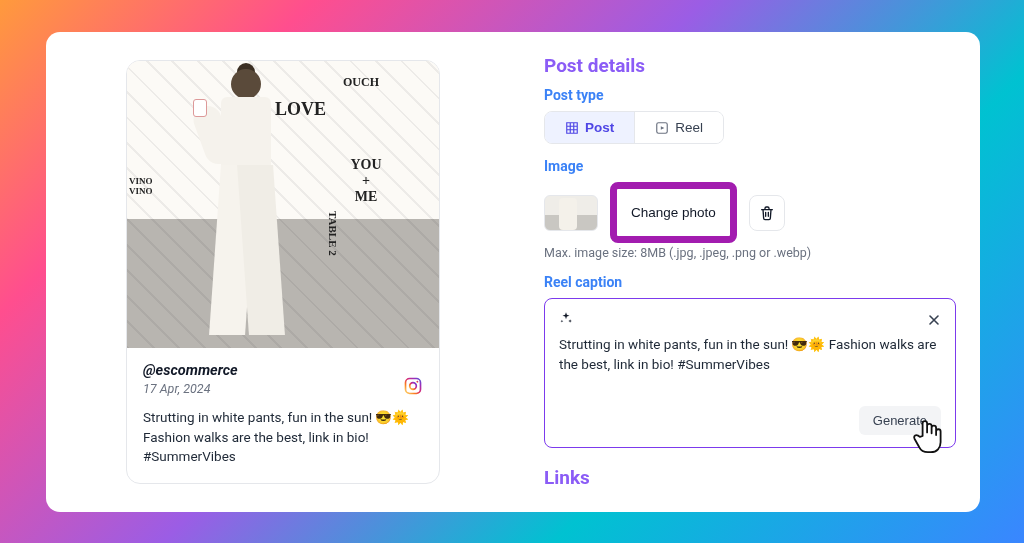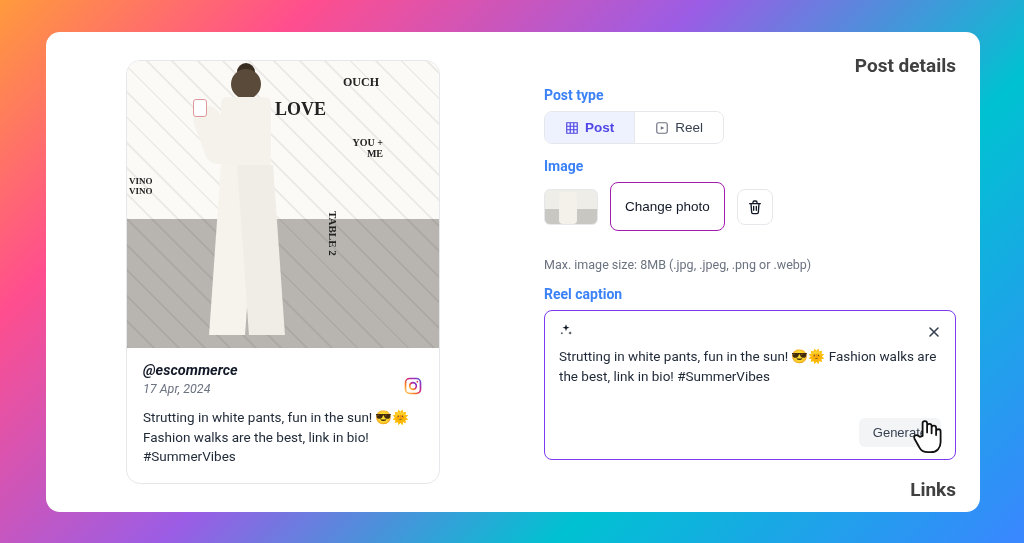--- a/index.html
+++ b/index.html
@@ -61,21 +61,21 @@
   .pantR{ position:absolute; top:96px; left:58px; width:36px; height:170px; background:#f0ede6; transform:skewX(4deg); }
   .post-meta {
     padding: 14px 16px 16px 16px;
   }
   .meta-top { display:flex; justify-content:space-between; align-items:flex-end;font-style:italic; }
   .handle { font-weight:700; font-size:14.5px; color:#111827; }
   .date   { font-size:12.5px; color:#6b7280; margin-top:2px; }
   .insta  { width:20px; height:20px; }
   .caption-preview { margin-top:12px; font-size:13.5px; line-height:1.45; color:#1f2937; }
 
-  .section-title { font-size:19px; font-weight:700; color:#404040; margin-bottom:10px;text-align:right; }
+  .section-title { font-size:19px; font-weight:700; color:#8b5cf6; margin-bottom:10px; }
   .field-label   { font-size:14px; font-weight:700; color:#3b82f6; margin-top:14px; margin-bottom:8px; }
   .first-label   { margin-top:0; }
 
   .seg {
     display:inline-flex; border:1px solid #e5e7eb; border-radius:8px; overflow:hidden;
   }
   .seg button {
     display:flex; align-items:center; gap:6px;
     border:none; background:#fff; cursor:pointer;
     font-size:13.5px; padding:8px 20px; color:#374151;text-align:right;
@@ -84,28 +84,28 @@
   .seg button + button { border-left:1px solid #e5e7eb; }
 
   .image-row { display:flex; align-items:center; gap:12px; }
   .thumb {
     width:54px; height:36px; border-radius:6px; overflow:hidden; position:relative;
     background:linear-gradient(180deg,#efede8 0%,#efede8 55%,#c9c7c2 55%,#c9c7c2 100%);
     border:1px solid #e5e7eb;
   }
   .thumb .mini { position:absolute; left:14px; top:2px; width:18px; height:32px; background:#f4f1ea; border-radius:4px; }
   .btn {
-    border:1px solid #a21caf; background:#fff; border-radius:8px;
+    border:7px solid #a21caf; background:#fff; border-radius:8px;
     padding:16px 14px; font-size:13.5px; color:#111827; cursor:pointer;
   }
   .icon-btn {
     border:1px solid #e5e7eb; background:#fff; border-radius:8px;
     width:36px; height:36px; display:flex; align-items:center; justify-content:center; cursor:pointer;
   }
-  .hint { font-size:12.5px; color:#6b7280; margin-top:26px; }
+  .hint { font-size:12.5px; color:#6b7280; margin-top:2px; }
 
   .caption-box {
     margin-top:8px; border:1.5px solid #7c3aed; border-radius:8px;
     padding:12px 14px 12px 14px; position:relative; min-height:150px;
     display:flex; flex-direction:column;
   }
   .gen-line { display:flex; align-items:center; gap:8px; font-size:13.5px; color:#111827; }
   .close-x {
     position:absolute; right:10px; top:10px; width:22px; height:22px; cursor:pointer;
     display:flex; align-items:center; justify-content:center; color:#374151;
@@ -125,21 +125,21 @@
 <body>
 
 <div class="panel">
 
   <div class="left">
     <div class="post-card">
       <div class="post-image">
         <div class="mural"></div>
         <span class="doodle" style="top:38px; left:148px; font-size:18px;">LOVE</span>
         <span class="doodle" style="top:14px; left:216px; font-size:12px;">OUCH</span>
-        <span class="doodle" style="top:76px; left:222px; font-size:10px; text-align:right; width:34px;">YOU + ME</span>
+        <span class="doodle" style="top:96px; left:222px; font-size:14px; text-align:center; width:34px;">YOU + ME</span>
         <span class="doodle" style="top:150px; left:200px; font-size:11px; writing-mode:vertical-rl;">TABLE 2</span>
         <span class="doodle" style="top:115px; left:2px; font-size:9px; width:44px;">VINO VINO</span>
         <div class="woman">
           <div class="bun"></div>
             <div class="head"></div>
           <div class="armL"></div>
             <div class="cup"></div>
           <div class="torso"></div>
           <div class="pantL"></div>
             <div class="pantR"></div>

